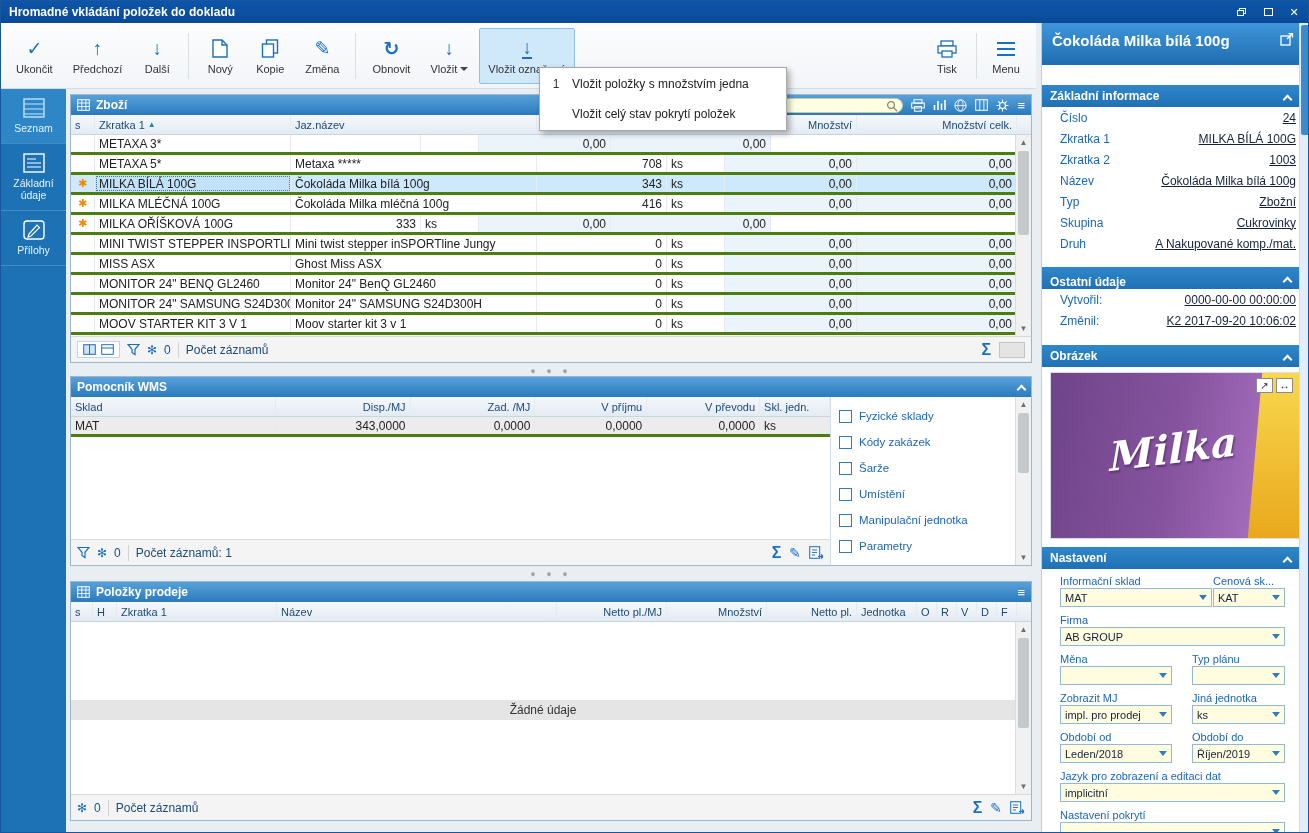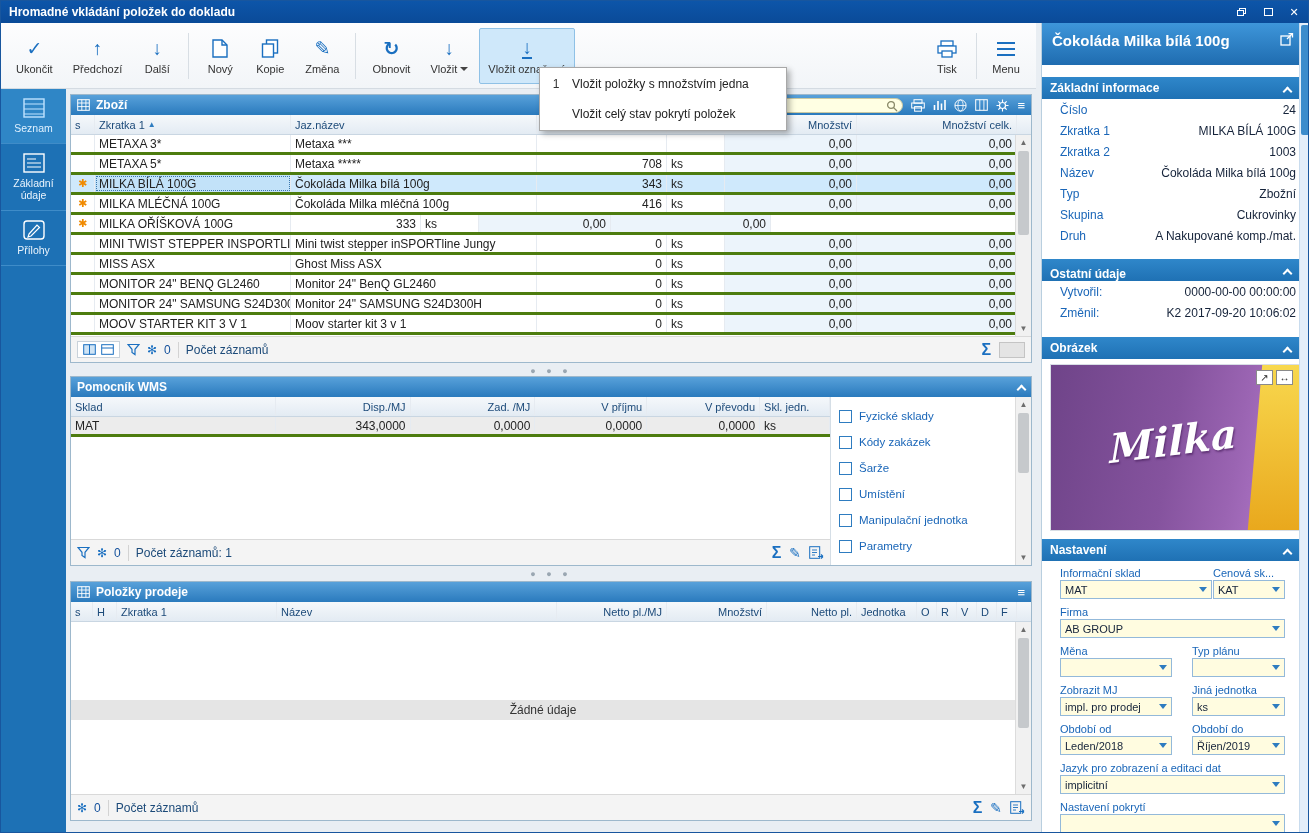--- a/index.html
+++ b/index.html
@@ -111,21 +111,21 @@
   
   .detail{position:absolute;left:1040px;top:22px;width:269px;height:811px;background:#fff;border-left:1px solid #b9cfdf;overflow:hidden;}
   .dtitle{height:42px;background:linear-gradient(#3e96da,#1f6cb0);color:#fff;font-size:15px;font-weight:bold;
     display:flex;align-items:flex-start;padding:9px 26px 0 10px;position:relative;}
   .dtitle .extlink{position:absolute;right:16px;top:9px;}
   .dsec{height:22px;background:linear-gradient(#2f87ca,#1f71b4);color:#fff;font-weight:bold;font-size:12px;
     display:flex;align-items:center;padding:0 18px 0 8px;position:relative;margin-right:11px;}
   .dsec .chev{position:absolute;right:8px;top:7px;}
   .drow{display:flex;justify-content:space-between;align-items:center;height:21px;padding:0 14px 0 18px;font-size:12px;gap:25px;}
   .dlabel{color:#1a66b8;white-space:nowrap;}
-  .dvalue{color:#15233a;white-space:nowrap;text-align:right;}
+  .dvalue{color:#15233a;white-space:nowrap;text-align:right;text-decoration:underline;}
 
   .img-wrap{margin:5px 8px 0 8px;height:167px;position:relative;overflow:hidden;border:1px solid #d8dee5;
     background:linear-gradient(100deg,#6f4489 0%,#85539e 48%,#9a64b2 72%,#a76fbf 84%);}
   .milka-yellow{position:absolute;right:-10px;top:0;width:56px;height:100%;background:linear-gradient(#f8d84e,#e9a81d);transform:skewX(-5deg);}
   .milka-text{position:absolute;left:58px;top:52px;font-family:"DejaVu Serif","Liberation Serif",serif;font-style:italic;
     font-weight:bold;font-size:40px;color:#fff;transform:rotate(-7deg) skewX(-6deg);text-shadow:1px 2px 2px rgba(60,20,80,.55);}
   .img-tools{position:absolute;right:8px;top:5px;display:flex;gap:3px;z-index:3;}
   .imgbtn{width:17px;height:15px;background:#fff;border:1px solid #8a8a8a;display:flex;align-items:center;
     justify-content:center;font-size:10px;color:#222;}
 
@@ -313,21 +313,20 @@
         <span class="th cz2">Jaz.název</span>
         <span class="th cz3 num"></span>
         <span class="th cz4">Jednotka</span>
         <span class="th cz5 num">Množství</span>
         <span class="th cz6 num">Množství celk.</span>
       </div>
 
       <div class="trow">
         <span class="tc cz0 star"></span>
         <span class="tc cz1">METAXA 3*</span>
-        <span class="tc cz2">Metaxa ***</span>
         <span class="tc cz3 num"></span>
         <span class="tc cz4"></span>
         <span class="tc cz5 num tint">0,00</span>
         <span class="tc cz6 num tint">0,00</span>
       </div>
       <div class="trow">
         <span class="tc cz0 star"></span>
         <span class="tc cz1">METAXA 5*</span>
         <span class="tc cz2">Metaxa *****</span>
         <span class="tc cz3 num">708</span>
@@ -578,21 +577,21 @@
     <div class="dtitle">
       <span>Čokoláda Milka bílá 100g</span>
       <span class="extlink">
         <svg width="14" height="13" viewBox="0 0 14 13">
             <rect x="1" y="3" width="9" height="9" fill="none" stroke="#fff" stroke-width="1.3"></rect>
             <path d="M7 6 12.5 0.5M8.5 0.5h4v4" fill="none" stroke="#fff" stroke-width="1.3"></path>
           </svg>
       </span>
     </div>
 
-    <div class="dsec" style="margin-top:12px;">
+    <div class="dsec" style="margin-top:20px;">
       <span>Základní informace</span>
       <span class="chev"></span>
     </div>
     <div class="drow">
         <span class="dlabel">Číslo</span>
         <span class="dvalue">24</span>
       </div>
     <div class="drow">
         <span class="dlabel">Zkratka 1</span>
         <span class="dvalue">MILKA BÍLÁ 100G</span>

